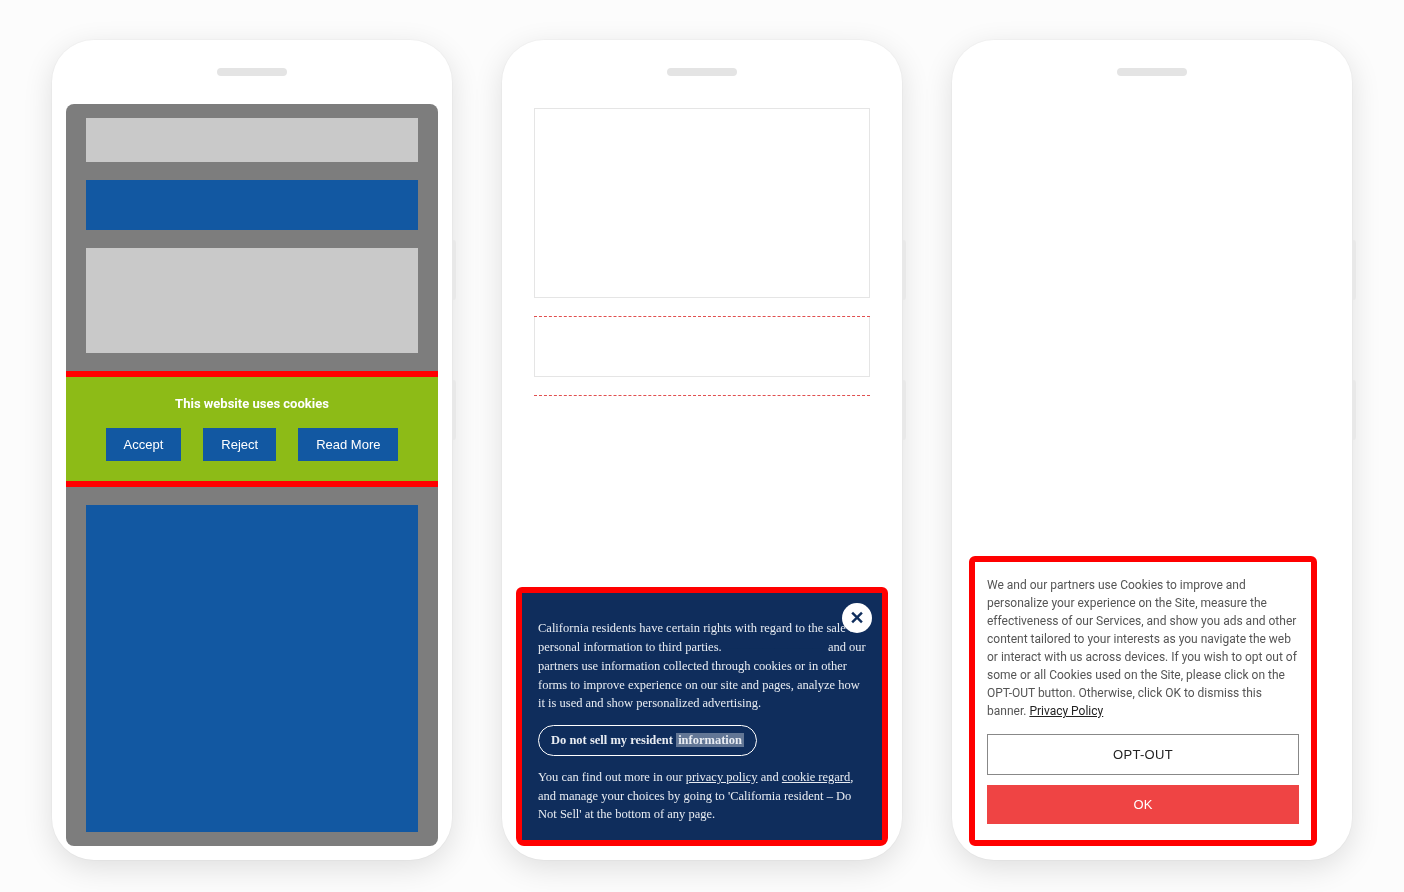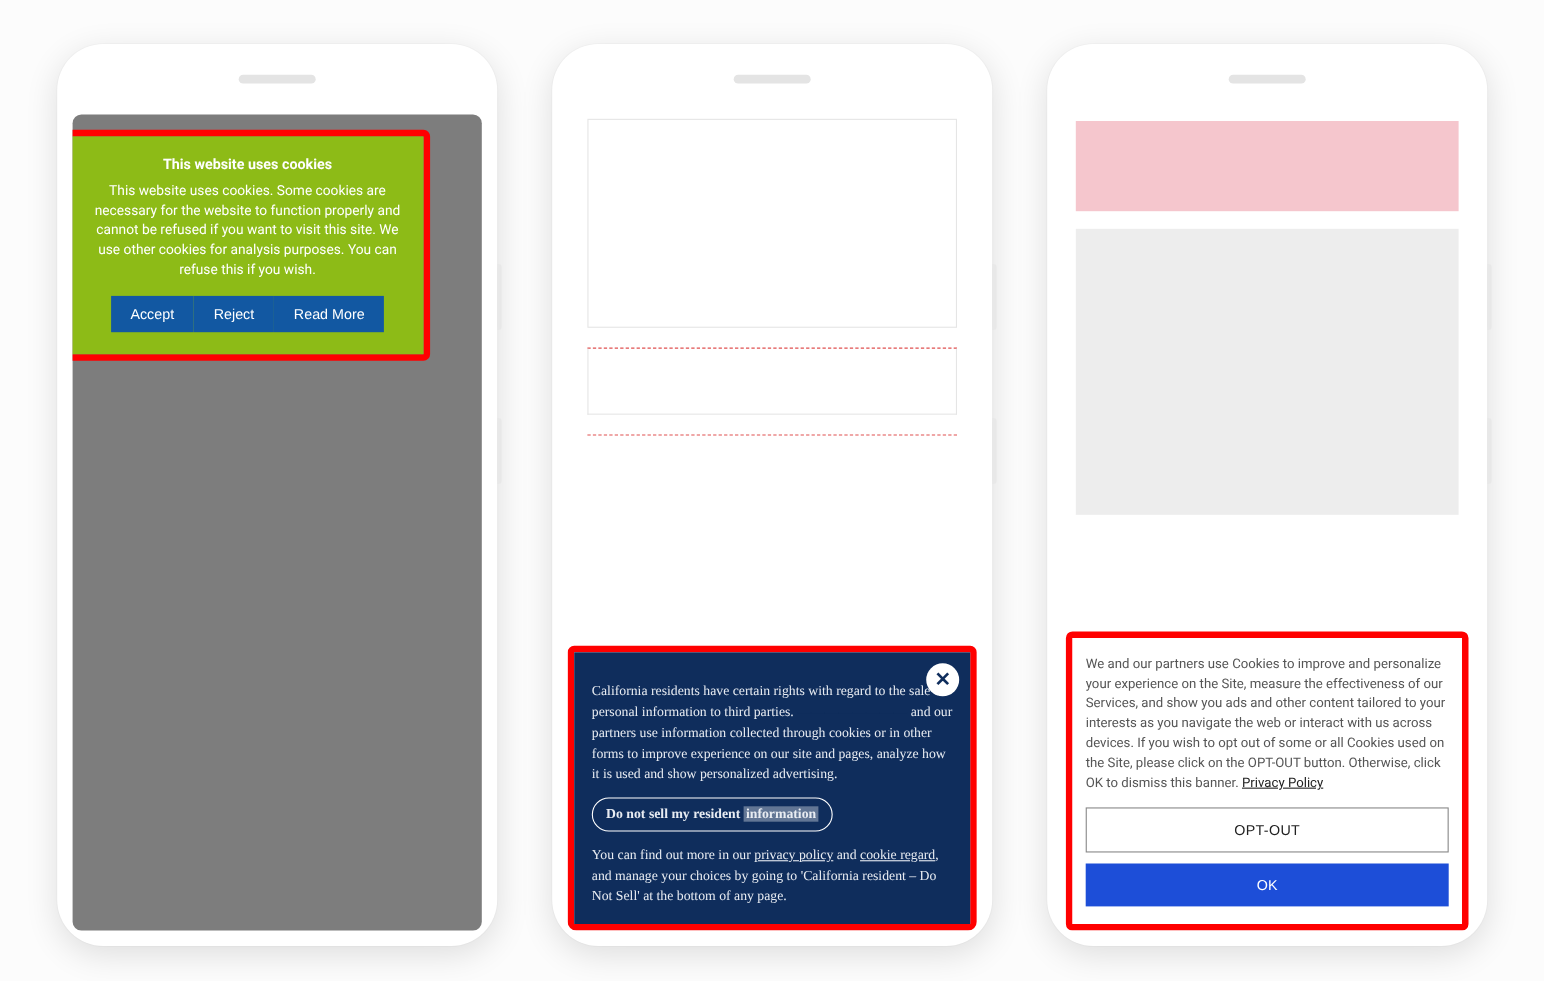--- a/index.html
+++ b/index.html
@@ -48,39 +48,39 @@
   .screen {
     margin-top: 50px;
     flex: 1;
     border-radius: 8px;
     overflow: hidden;
     position: relative;
   }
 
   
   .p1 { background: #7d7d7d; padding: 14px 20px; }
-  .p1-stack { display: flex; flex-direction: row; height: 100%; }
+  .p1-stack { display: flex; flex-direction: column; height: 100%; }
   .p1-top { height: 44px; background: #c9c9c9; margin-bottom: 18px; }
   .p1-blue1 { height: 50px; background: #1258a2; margin-bottom: 18px; }
   .p1-grey1 { height: 105px; background: #c9c9c9; margin-bottom: 18px; }
   .p1-banner-wrap { position: relative; left: -27px; width: calc(100% + 54px); }
   .p1-highlight {
     border: 6px solid #ff0000;
     border-radius: 6px;
   }
   .p1-banner {
     background: #8dbb17;
     color: #fff;
     text-align: center;
     padding: 18px 14px 20px 14px;
     font-size: 12.5px;
     line-height: 1.45;
   }
   .p1-banner-title { font-weight: 700; margin-bottom: 4px; font-size: 13px;}
-  .p1-buttons { margin-top: 14px; display: flex; justify-content: center; }
+  .p1-buttons { margin-top: 14px; display: flex; justify-content: center; gap: 22px; }
   .p1-btn {
     background: #1258a2;
     color: #fff;
     border: none;
     padding: 9px 18px;
     font-size: 13px;
     cursor: pointer;
   }
   .p1-bluebig { margin-top: 18px; flex: 1; background: #1258a2; }
 
@@ -128,21 +128,21 @@
     margin-bottom: 12px;
     font-size: 12.5px;
     cursor: pointer;
   }
   .p2-sel { background: rgba(255,255,255,0.35); padding: 0 2px; text-align: right;}
   .p2-link { text-decoration: underline; cursor: pointer;}
   .p2-hidden { color: #0f2d5c; }
 
   
   .p3 { background: #fff; padding: 0 12px; }
-  .p3-stack { display: flex; flex-direction: column; height: 100%; }
+  .p3-stack { display: flex; flex-direction: row; height: 100%; }
   .p3-pink { height: 82px; background: #f5c6cd; margin-top: 6px; }
   .p3-grey { height: 260px; background: #ededed; margin-top: 16px; }
   .p3-banner-wrap { margin-top: auto; position: relative; left: -9px; width: calc(100% + 18px);}
   .p3-highlight {
     border: 6px solid #ff0000;
     border-radius: 6px;
   }
   .p3-banner {
     background: #fff;
     color: #555;
@@ -155,21 +155,21 @@
   .p3-btn1 {
     border: 1px solid #888;
     background: #fff;
     color: #222;
     padding: 12px 17px;
     font-size: 13px;
     letter-spacing: 0.3px;
     cursor: pointer;
   }
   .p3-btn2 {
-    background: #1d4ed8;
+    background: #ef4444;
     color: #fff;
     border: none;
     padding: 12px 0;
     font-size: 13px;
     cursor: pointer;
   }
 </style>
 </head>
 <body>
 
@@ -180,21 +180,20 @@
   <div class="screen p1">
     <div class="p1-stack">
       <div class="p1-top"></div>
       <div class="p1-blue1"></div>
       <div class="p1-grey1"></div>
 
       <div class="p1-banner-wrap">
         <div class="p1-highlight">
           <div class="p1-banner">
             <div class="p1-banner-title">This website uses cookies</div>
-            <div>This website uses cookies. Some cookies are necessary for the website to function properly and cannot be refused if you want to visit this site. We use other cookies for analysis purposes. You can refuse this if you wish.</div>
             <div class="p1-buttons">
               <button class="p1-btn">Accept</button>
               <button class="p1-btn">Reject</button>
               <button class="p1-btn">Read More</button>
             </div>
           </div>
         </div>
       </div>
 
       <div class="p1-bluebig"></div>

